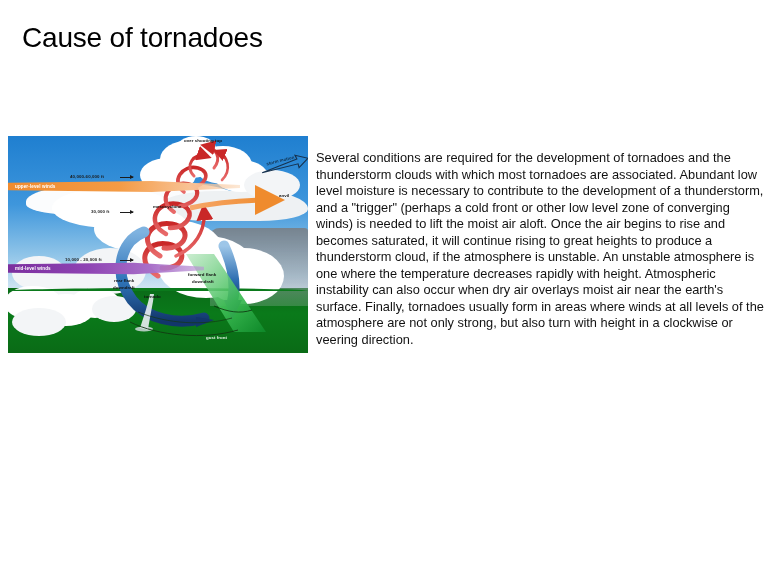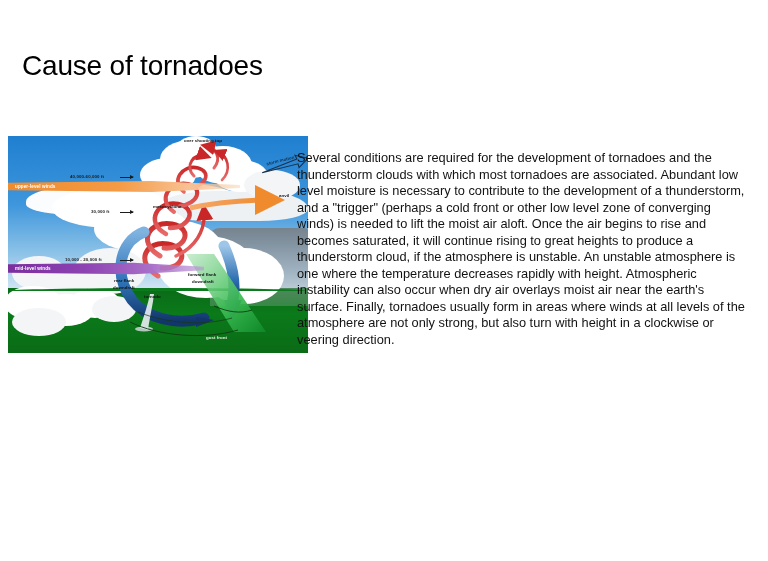--- a/index.html
+++ b/index.html
@@ -22,21 +22,20 @@
   .slide-title {
     position: absolute;
     left: 22px;
     top: 20px;
     font-size: 28px;
     line-height: 36px;
     color: #000000;
     font-weight: normal;
     letter-spacing: -0.2px;
     white-space: nowrap;
-    margin-top: 28px;
   }
 
   
   .diagram-figure {
     position: absolute;
     left: 8px;
     top: 136px;
     width: 300px;
     height: 217px;
     overflow: hidden;
@@ -179,21 +178,21 @@
     position: absolute;
     left: 0; top: 0;
     width: 300px;
     height: 217px;
     overflow: visible;
   }
 
   
   .body-text {
     position: absolute;
-    left: 297px;
+    left: 316px;
     top: 150px;
     width: 450px;
     font-size: 12.8px;
     line-height: 16.5px;
     color: #121212;
     text-align: left;
   }
 </style>
 </head>
 <body>

